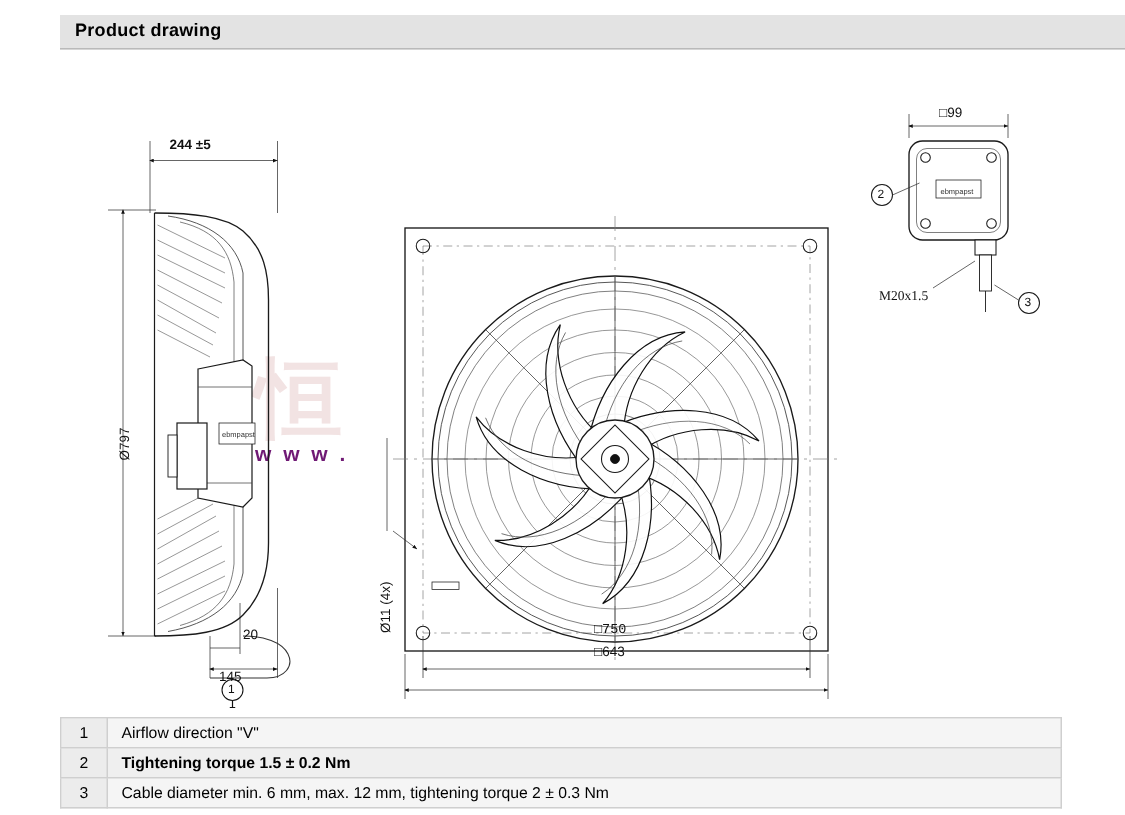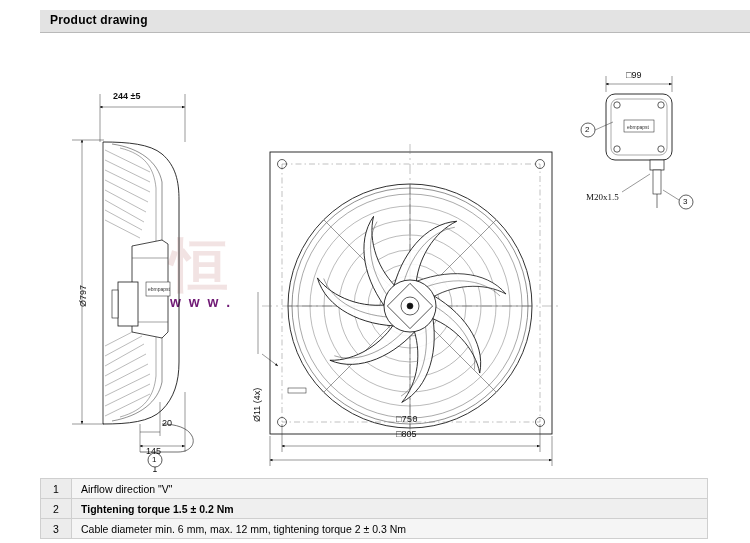--- a/index.html
+++ b/index.html
@@ -319,21 +319,21 @@
 
     <div class="lbl rot" style="left:78px; top:275px;">Ø797</div>
 
     <div class="lbl" style="left:142px; top:386px;margin-left:20px;">20</div>
     <div class="lbl" style="left:146px; top:414px;">145</div>
     <div class="lbl" style="left:152px; top:423px; font-size:8px;">1</div>
 
     <div class="lbl rot" style="left:252px; top:390px;">Ø11 (4x)</div>
 
     <div class="lbl" style="left:396px; top:383px;font-family:Liberation Mono, monospace;">□750</div>
-    <div class="lbl" style="left:396px; top:397px;">□805</div>
+    <div class="lbl" style="left:396px; top:397px;">□643</div>
 
     <div class="lbl" style="left:626px; top:10px;margin-top:28px;">□99</div>
     <div class="lbl" style="left:586px; top:160px;font-family:Liberation Serif, serif;">M20x1.5</div>
     <div class="lbl" style="left:585px; top:93px; font-size:8px;">2</div>
     <div class="lbl" style="left:683px; top:165px; font-size:8px;">3</div>
   </div>
 
   <table class="notes">
     <tbody>
       <tr>

